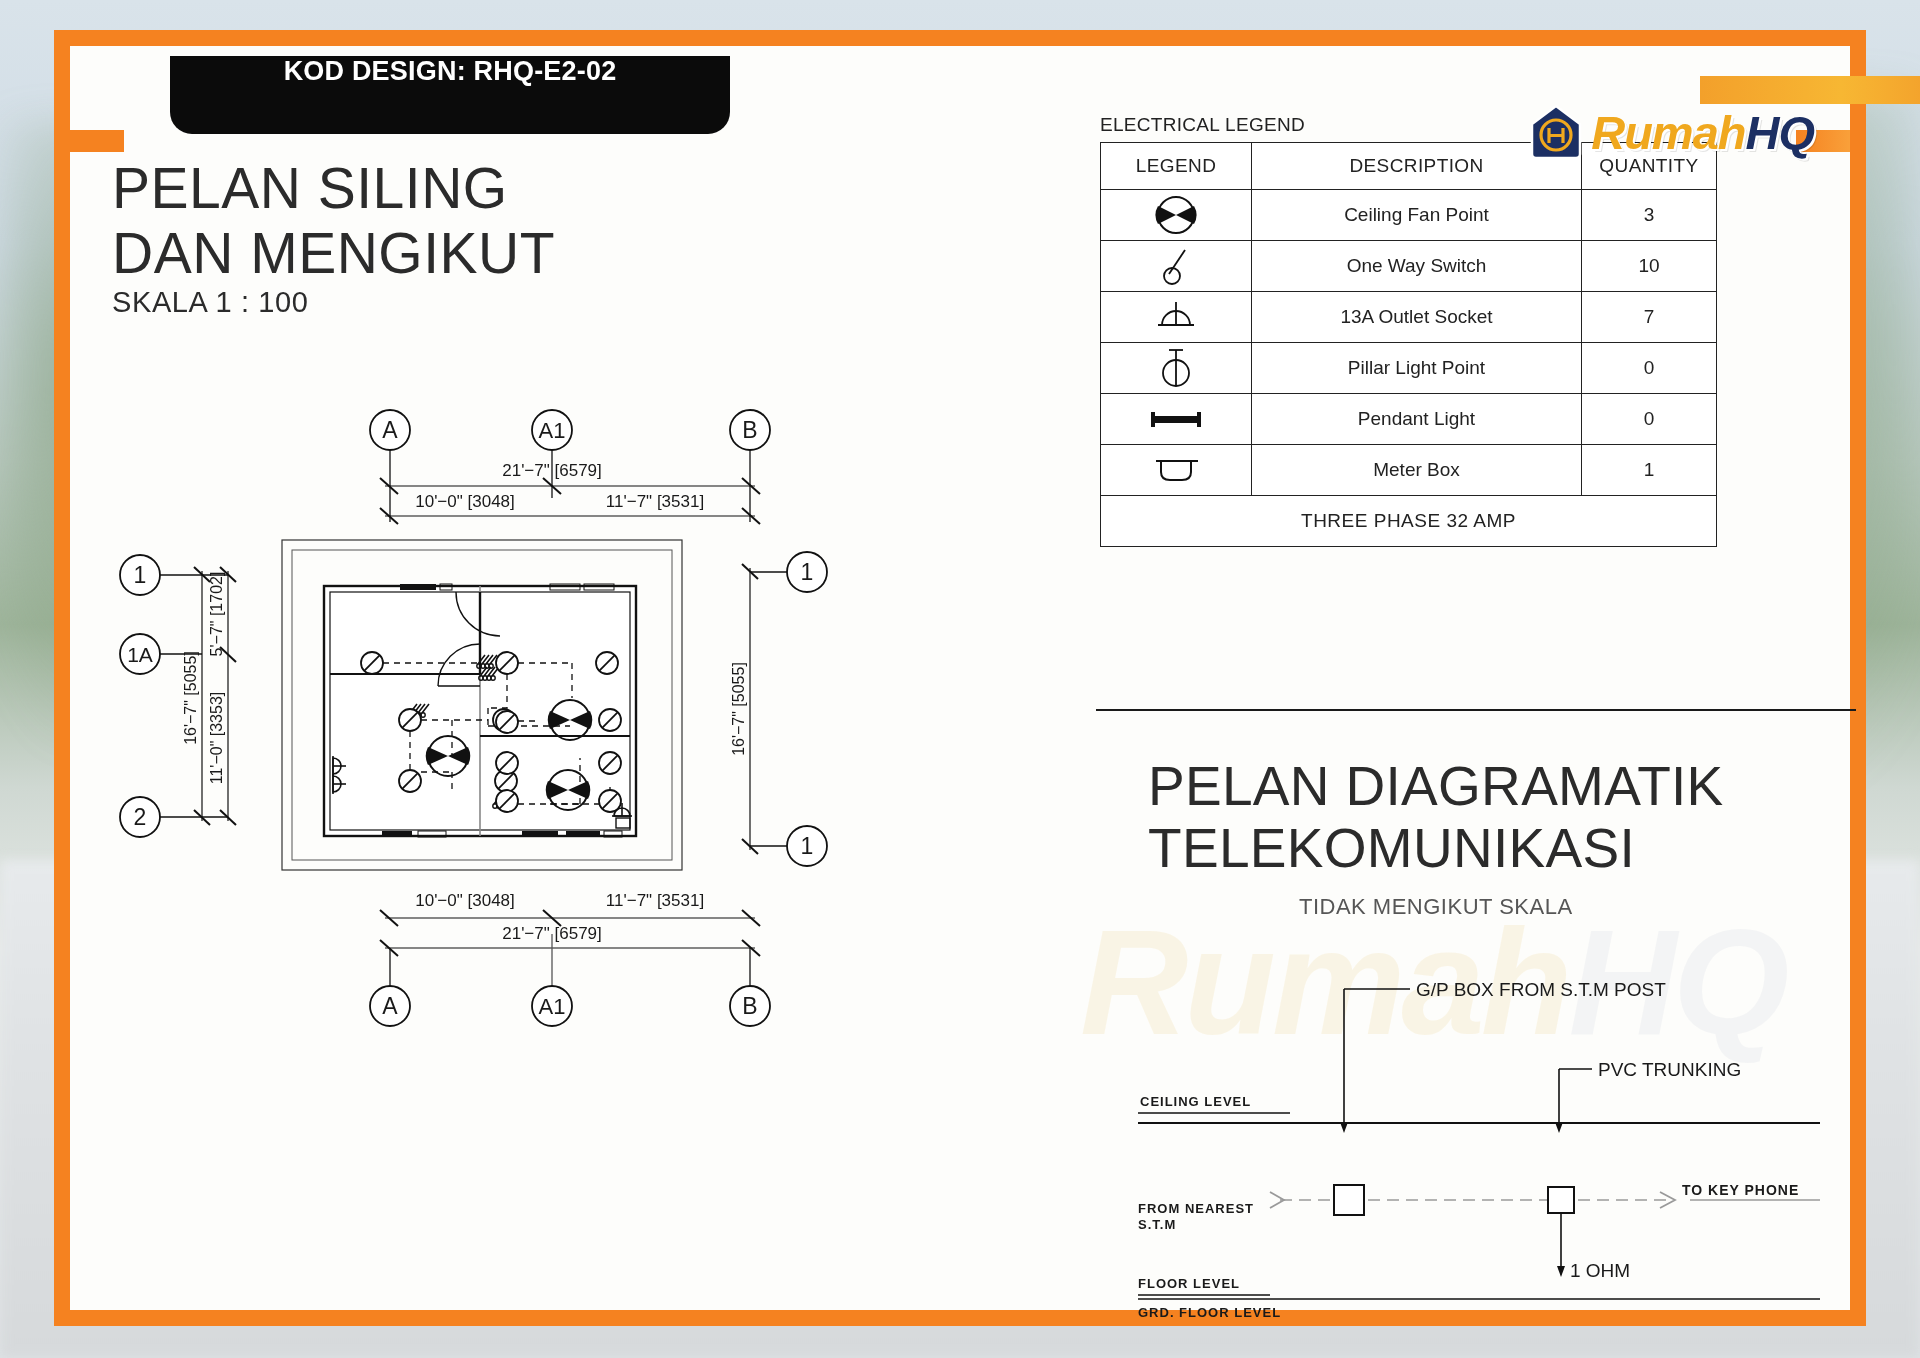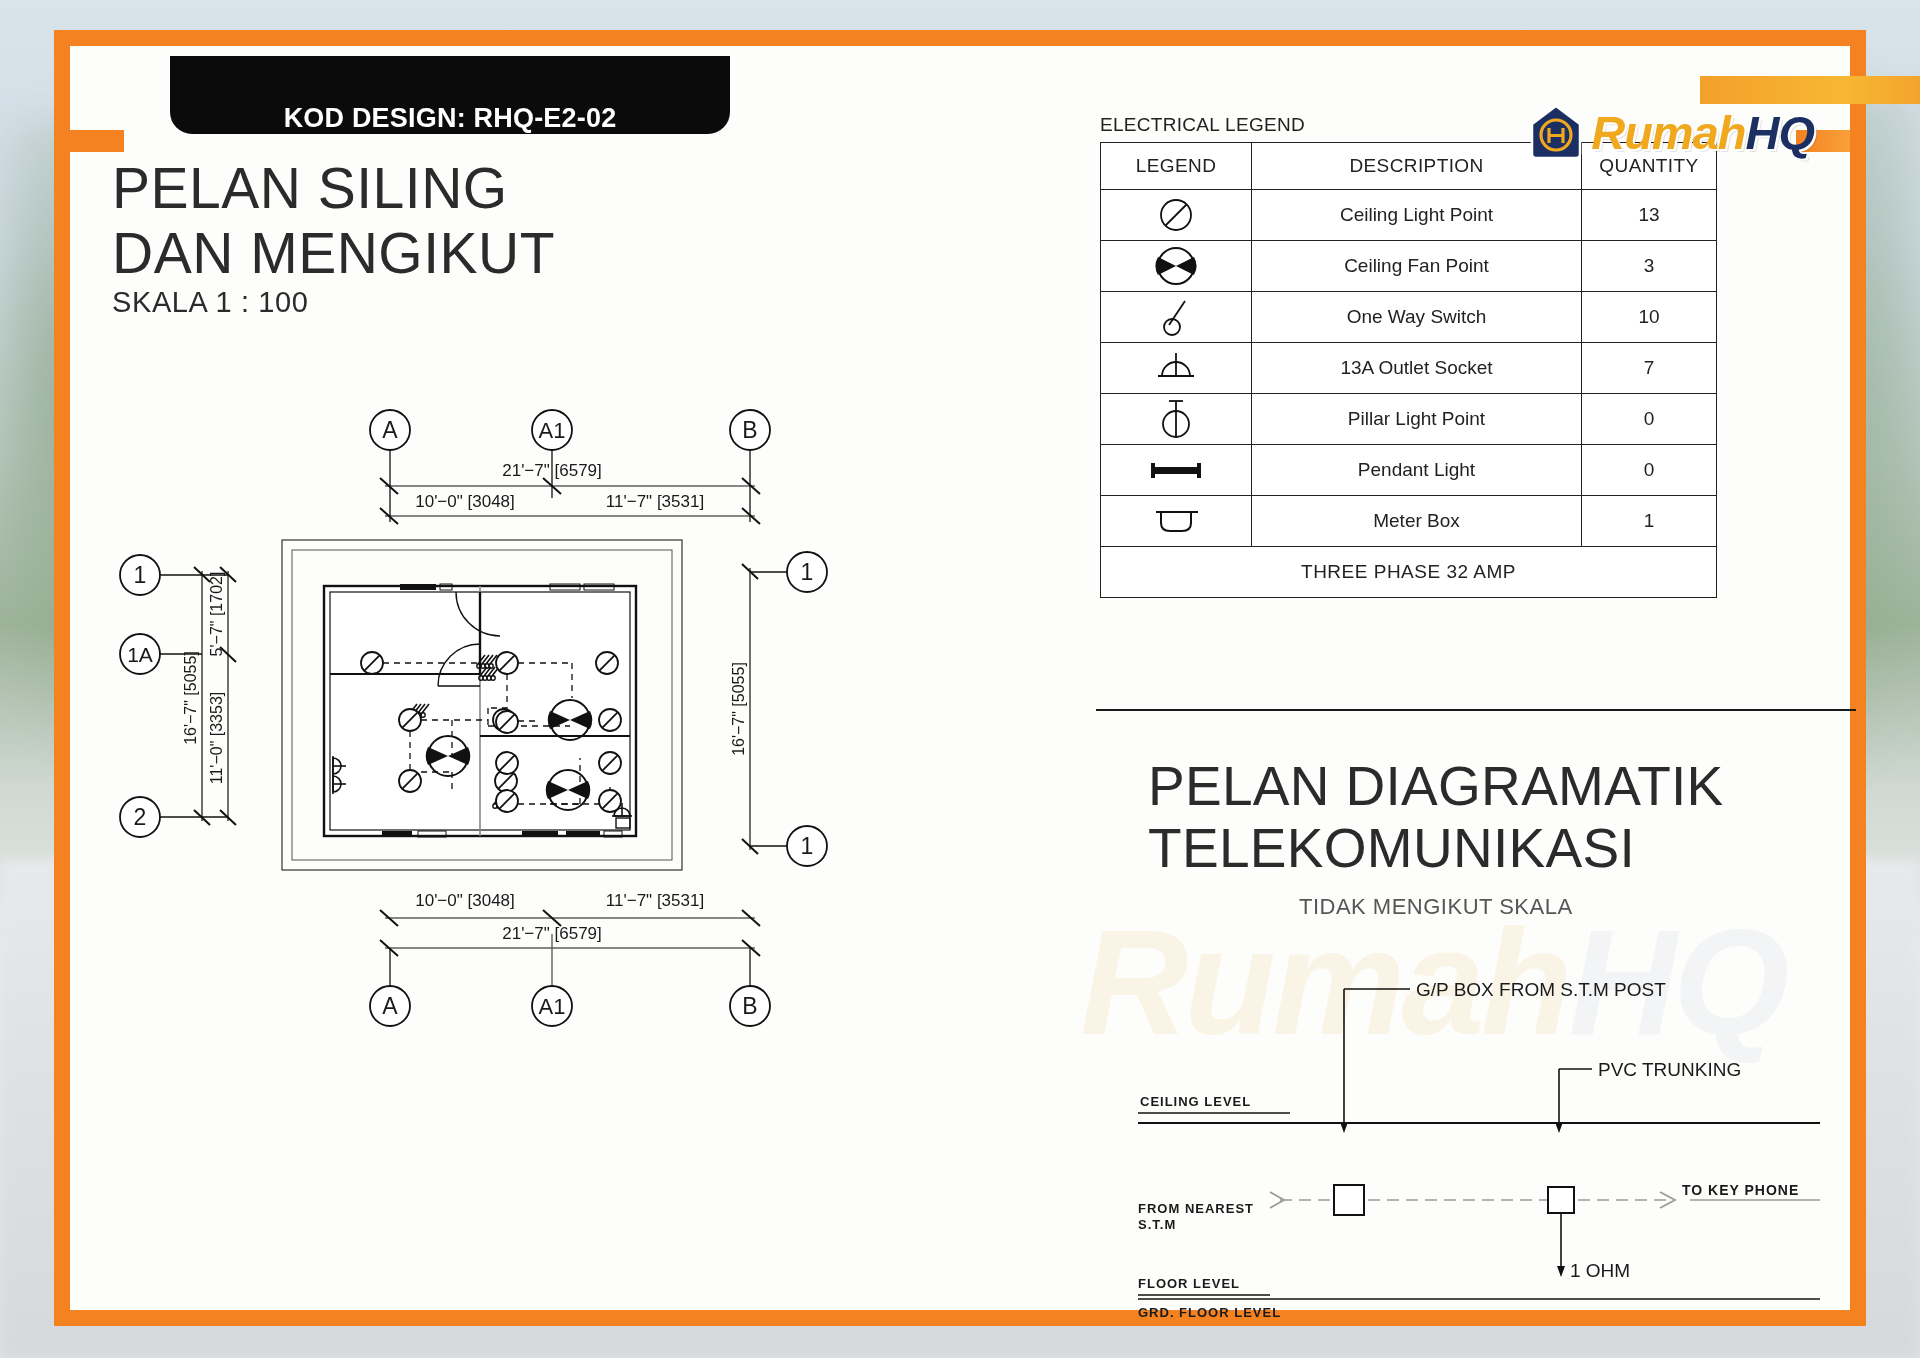--- a/index.html
+++ b/index.html
@@ -58,21 +58,21 @@
     position:absolute; left:1630px; top:30px; width:236px; height:28px;
     background:linear-gradient(90deg,#f3a02b,#f7b733 60%,#f3a02b); z-index:4;
   }
 
   
   .header-tag{
     position:absolute; left:100px; top:10px;
     width:560px; height:78px;
     background:#0b0b0b;
     border-radius:0 0 22px 22px;
-    display:flex; align-items:flex-end; justify-content:center;
+    display:flex; align-items:flex-start; justify-content:center;
     z-index:6;
   }
   .header-tag span{
     color:#ffffff;
     font-size:27px;
     font-weight:700;
     letter-spacing:.2px;
   }
 
   
@@ -417,30 +417,20 @@
         <thead>
           <tr>
             <th>LEGEND</th>
             <th>DESCRIPTION</th>
             <th>QUANTITY</th>
           </tr>
         </thead>
         <tbody>
           <tr>
             <td class="sym">
-              <svg width="150" height="44">
-                <circle cx="75" cy="22" r="15" fill="none" stroke="#111" stroke-width="1.8"></circle>
-                <line x1="64.5" y1="32.5" x2="85.5" y2="11.5" stroke="#111" stroke-width="1.8"></line>
-              </svg>
-            </td>
-            <td class="desc">Ceiling Light Point</td>
-            <td class="qty">13</td>
-          </tr>
-          <tr>
-            <td class="sym">
               <svg width="150" height="48">
                 <circle cx="75" cy="24" r="18" fill="none" stroke="#111" stroke-width="2"></circle>
                 <path d="M57 15 A18 18 0 0 0 57 33 L75 24 Z" fill="#111"></path>
                 <path d="M93 15 A18 18 0 0 1 93 33 L75 24 Z" fill="#111"></path>
               </svg>
             </td>
             <td class="desc">Ceiling Fan Point</td>
             <td class="qty">3</td>
           </tr>
           <tr>

